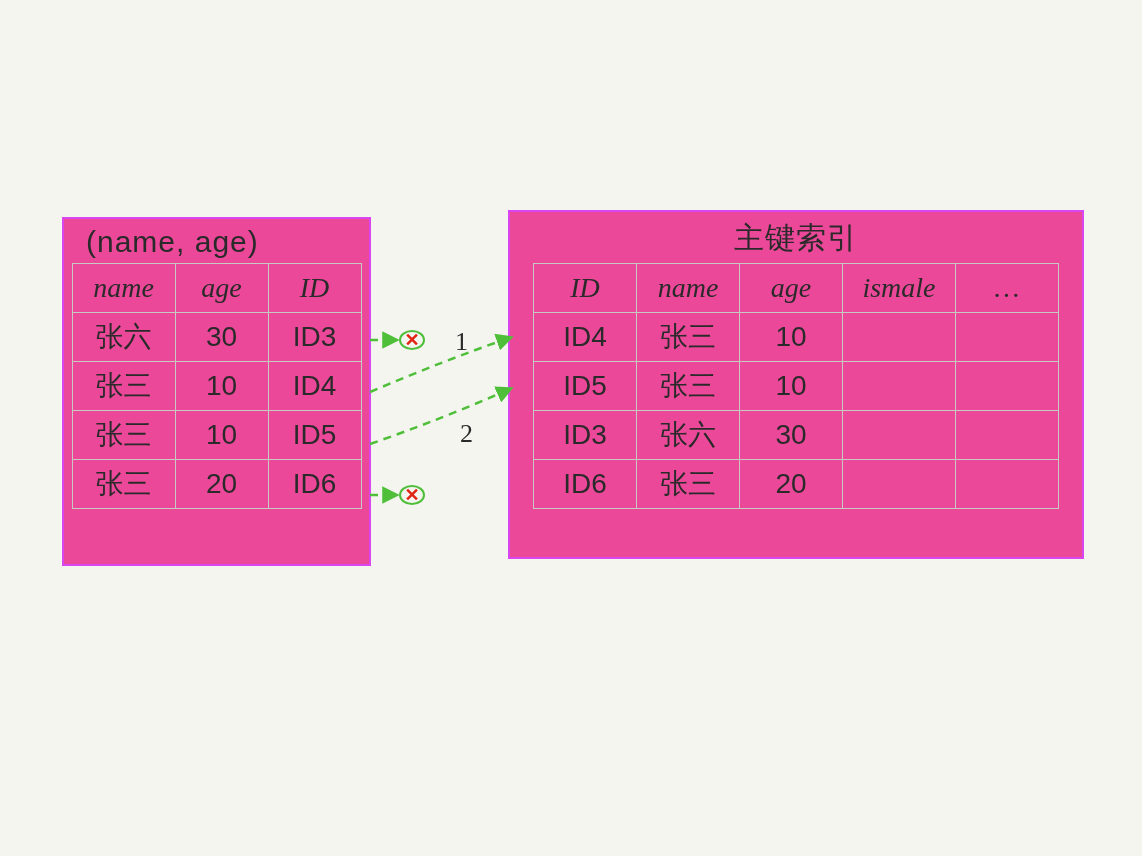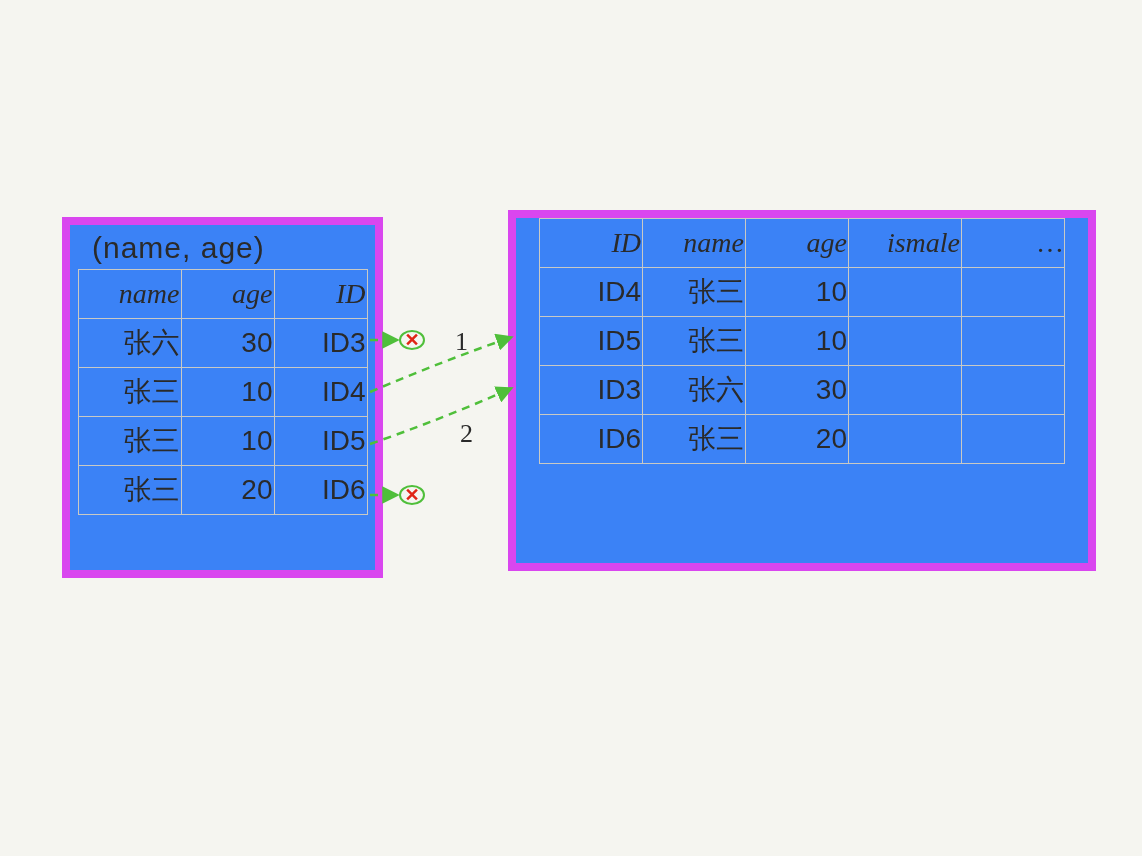--- a/index.html
+++ b/index.html
@@ -1,23 +1,23 @@
 <!DOCTYPE html>
 <html><head>
 <meta charset="utf-8">
 <style>
   html,body{margin:0;padding:0;width:1142px;height:856px;background:#f5f5f0;font-family:"Comic Sans MS","Segoe Script","Bradley Hand",cursive,sans-serif;color:#2a2a2a;}
   .canvas{position:relative;width:1142px;height:856px;}
-  .box{position:absolute;border:8px solid #d946ef;background:#3b82f6;}
+  .box{position:absolute;border:2px solid #d946ef;background:#ec4899;}
   .box-left{left:62px;top:217px;width:305px;height:345px;}
   .box-right{left:508px;top:210px;width:572px;height:345px;}
   .title{font-size:30px;text-align:center;margin:6px 0 4px 0;letter-spacing:1px;}
   .title-left{text-align:left;padding-left:22px;}
   table{border-collapse:collapse;margin:0 auto;}
-  th,td{border:1.5px solid #c9c9c4;font-size:28px;font-weight:normal;text-align:right;height:46px;line-height:1;}
+  th,td{border:1.5px solid #c9c9c4;font-size:28px;font-weight:normal;text-align:center;height:46px;line-height:1;}
   .left-tbl th,.left-tbl td{width:90px;}
   .left-tbl .c1{width:100px;}
   .right-tbl th,.right-tbl td{width:100px;}
   .right-tbl .c-ismale{width:110px;font-family:Liberation Serif, serif;}
   .right-tbl .c-dots{width:80px;}
   th{font-family:"Comic Sans MS","Segoe Script",cursive;font-style:italic;}
   .cn{font-family:"Kaiti SC","KaiTi","STKaiti","Comic Sans MS",cursive;font-style:normal;}
   svg.overlay{position:absolute;left:0;top:0;width:1142px;height:856px;pointer-events:none;}
   .arrow-label{font-size:26px;fill:#2a2a2a;font-family:"Comic Sans MS",cursive;}
 </style>
@@ -53,20 +53,21 @@
       <tr>
         <td class="c1 cn">张三</td>
         <td>20</td>
         <td>ID6</td>
       </tr>
     </tbody>
       </table>
   </div>
 
   <div class="box box-right">
+    <div class="title cn">主键索引</div>
     <table class="right-tbl">
       <tbody>
           <tr>
         <th>ID</th>
         <th>name</th>
         <th>age</th>
         <th class="c-ismale">ismale</th>
         <th class="c-dots">…</th>
       </tr>
       <tr>

